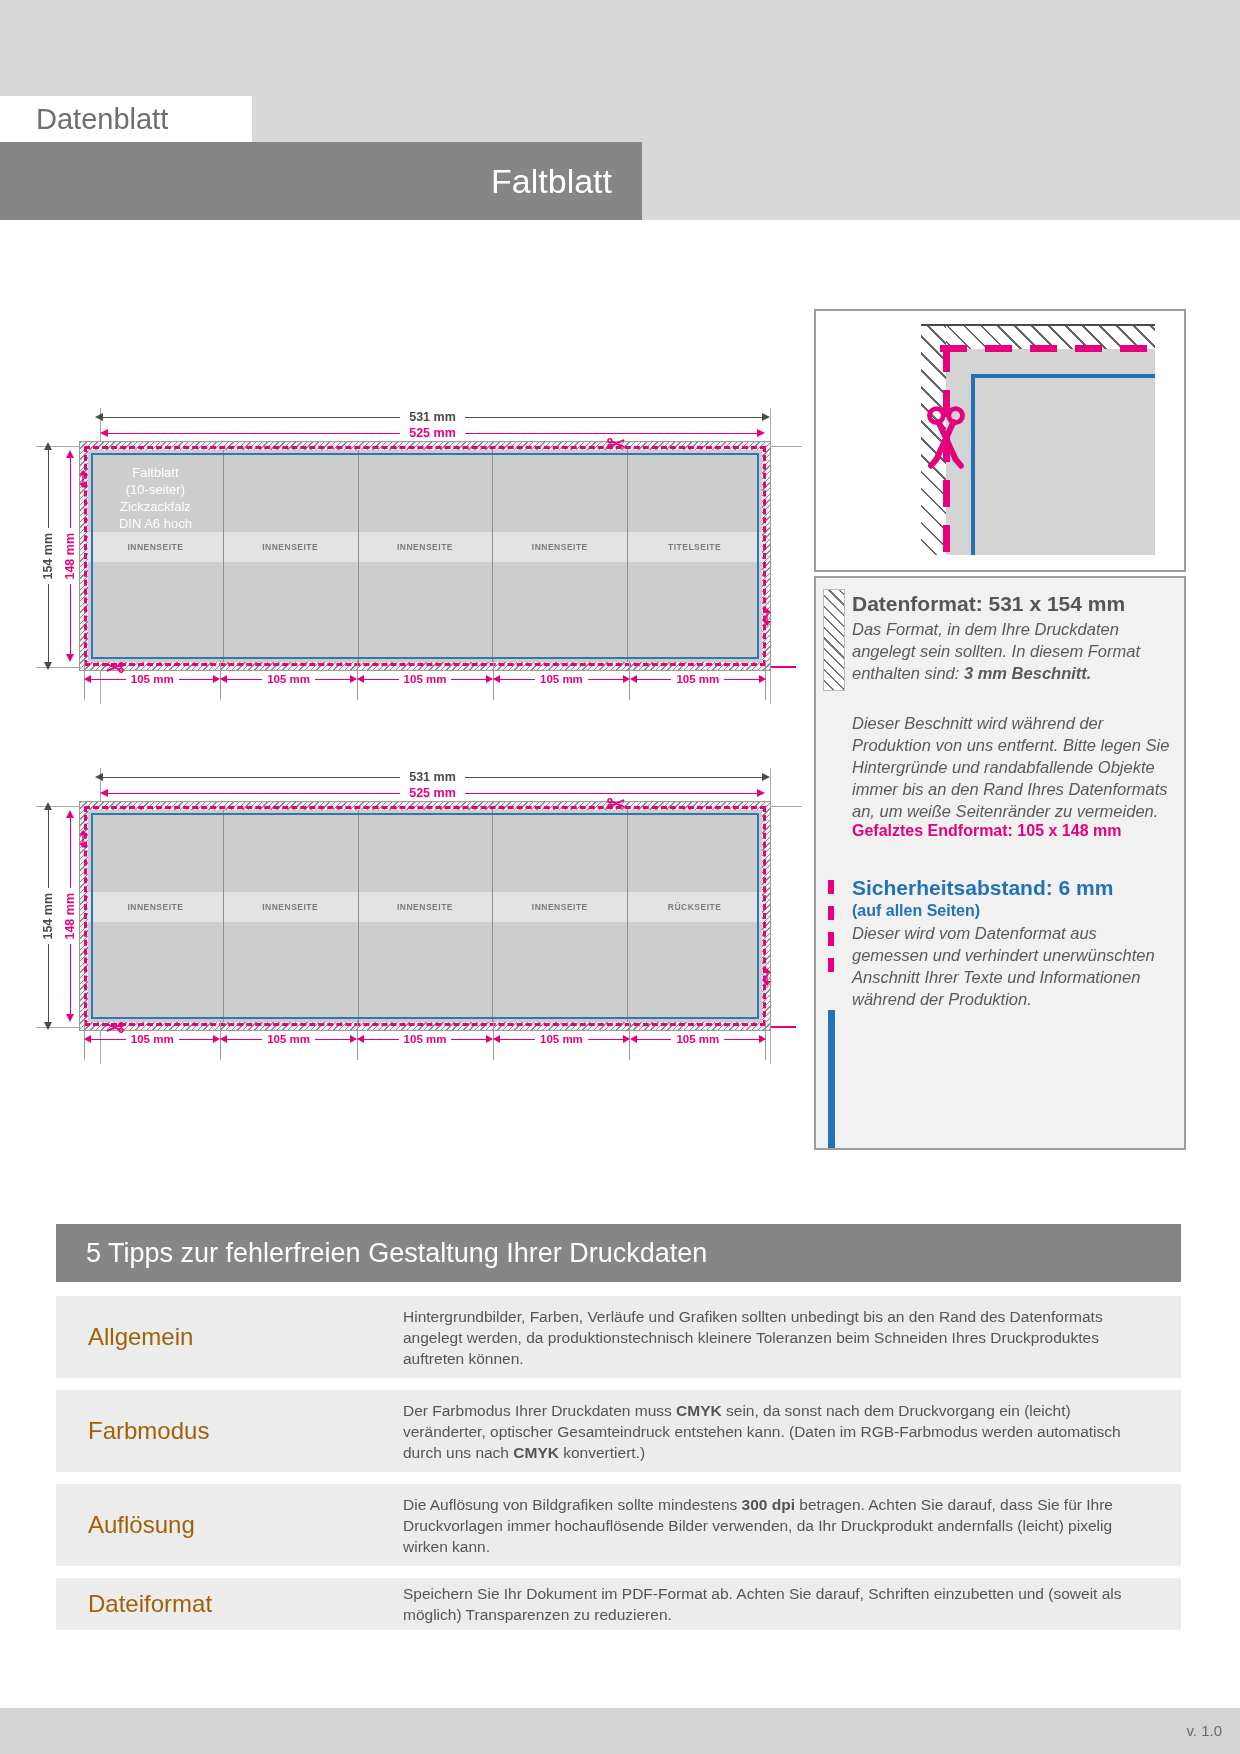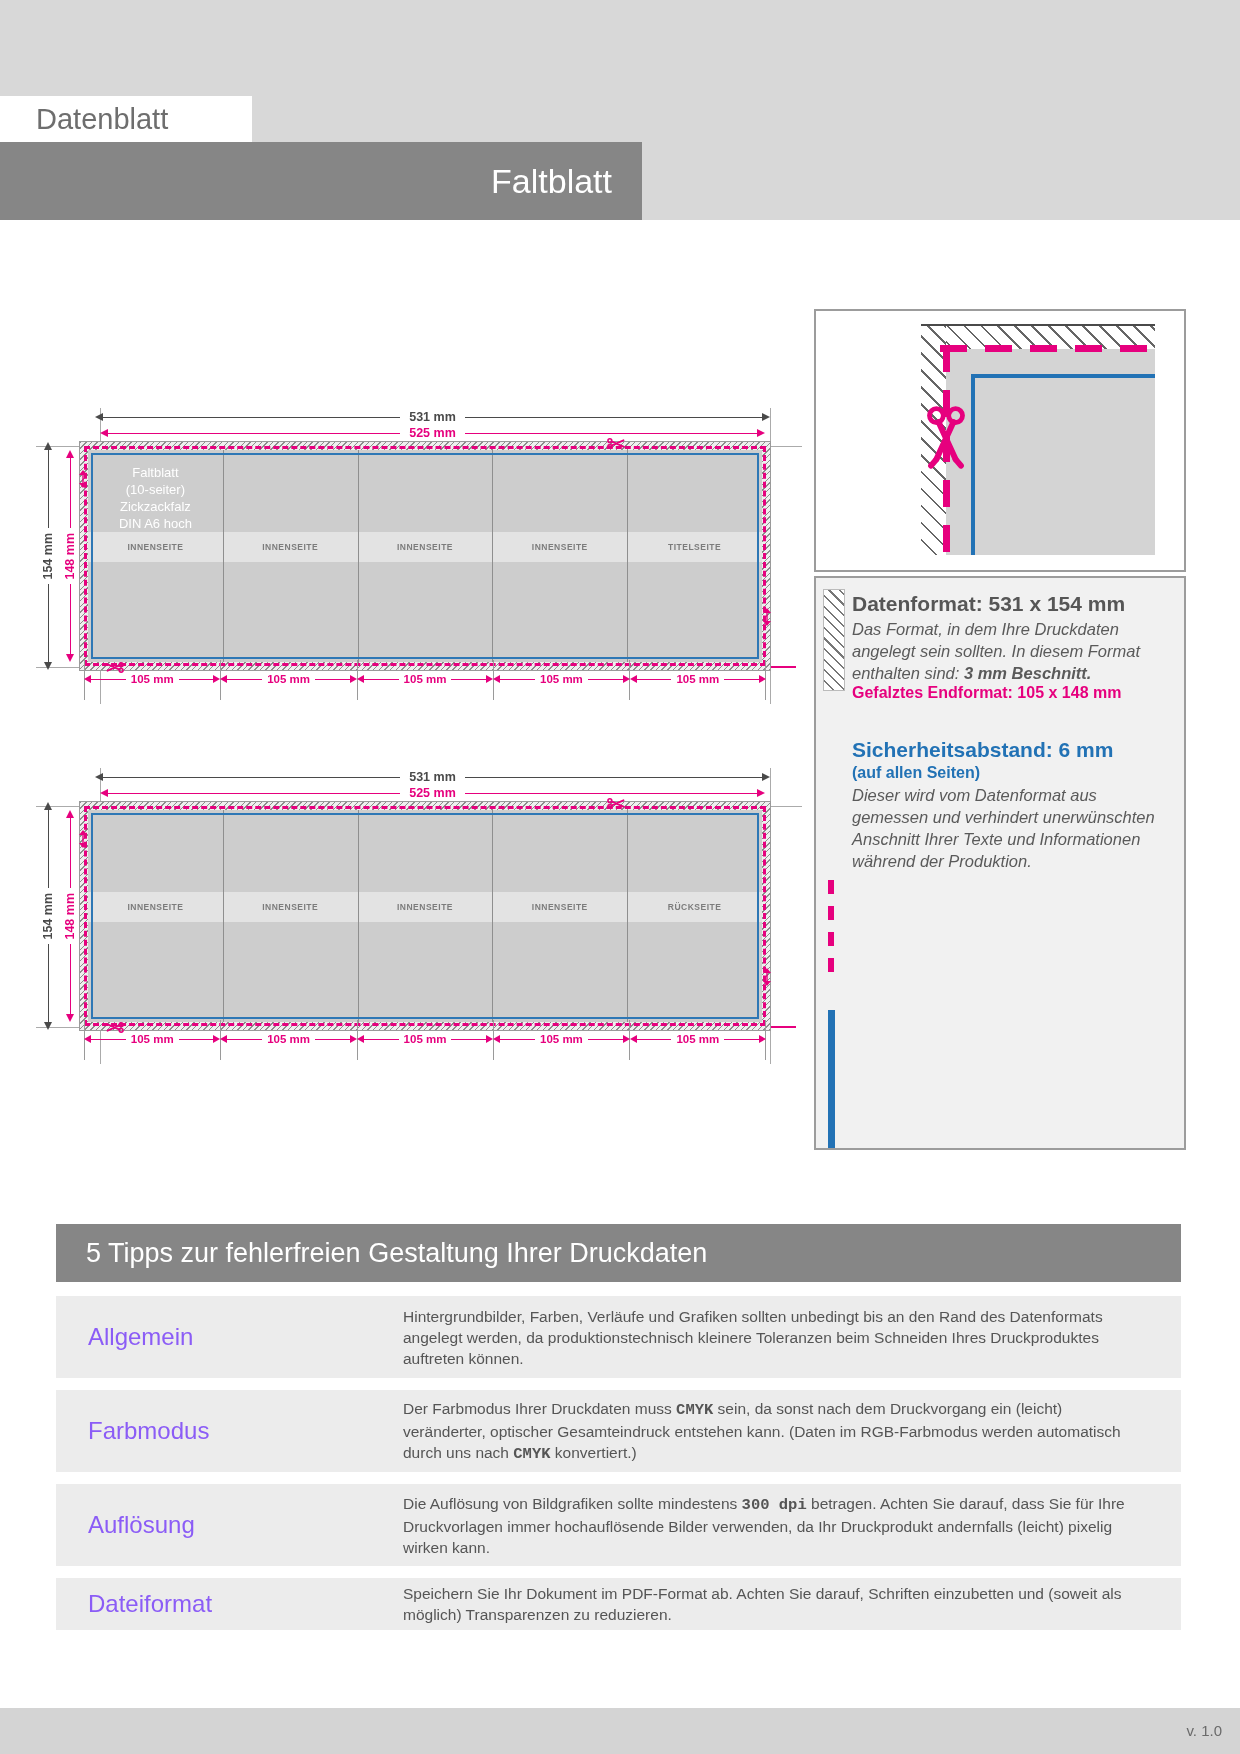--- a/index.html
+++ b/index.html
@@ -78,24 +78,24 @@
        background:repeating-linear-gradient(45deg,#fff 0 6px,#777 6px 7.5px);outline:1px solid #bbb;}
   .swatch-dash{position:absolute;left:12px;top:302px;width:6px;height:100px;
        background:repeating-linear-gradient(180deg,#e6007e 0 14px,transparent 14px 26px);}
   .swatch-blue{position:absolute;left:12px;top:432px;width:7px;height:138px;background:#2272b5;}
 
   
   .tipsbar{position:absolute;left:56px;top:1224px;width:1125px;height:58px;background:#868686;
            color:#fff;font-size:27px;line-height:58px;padding-left:30px;box-sizing:border-box;}
   .tiprow{position:absolute;left:56px;width:1125px;background:#ececec;}
   .tiprow .t{position:absolute;left:32px;top:50%;transform:translateY(-50%);
-             font-size:24px;color:#8b5cf6;}
+             font-size:24px;color:#a16207;}
   .tiprow .b{position:absolute;left:347px;top:50%;transform:translateY(-50%);width:730px;
              font-size:15.5px;line-height:21px;color:#555;}
-  .tiprow .b b{font-weight:700;font-family:Liberation Mono, monospace;}
+  .tiprow .b b{font-weight:700;}
 
   .footer{position:absolute;left:0;top:1708px;width:1240px;height:46px;background:#d4d4d4;
           font-size:15px;color:#6a6a6a;line-height:46px;text-align:right;padding-right:18px;box-sizing:border-box;}
 </style>
 </head>
 <body>
 
 <div class="page">
 
   <div class="topband"></div>
@@ -366,20 +366,21 @@
     </svg>
   </div>
 
   <div class="legend">
     <div class="swatch-hatch"></div>
     <div class="swatch-dash"></div>
     <div class="swatch-blue"></div>
     <div class="inner">
       <div class="leg-title">Datenformat: 531 x 154 mm</div>
       <div class="leg-body"><span>Das Format, in dem Ihre Druckdaten angelegt sein sollten. In diesem Format enthalten sind: </span><b>3 mm Beschnitt.</b></div>
+      <div class="leg-body" style="margin-top:28px;">Dieser Beschnitt wird während der Produktion von uns entfernt. Bitte legen Sie Hintergründe und randabfallende Objekte immer bis an den Rand Ihres Datenformats an, um weiße Seitenränder zu vermeiden.</div>
 
       <div class="leg-sub cMag">Gefalztes Endformat: 105 x 148 mm</div>
       <div class="leg-title blue" style="margin-top:36px;">Sicherheitsabstand: 6 mm</div>
       <div class="leg-sub cBlue">(auf allen Seiten)</div>
       <div class="leg-body">Dieser wird vom Datenformat aus gemessen und verhindert unerwünschten Anschnitt Ihrer Texte und Informationen während der Produktion.</div>
     </div>
   </div>
 
   <div class="tipsbar">5 Tipps zur fehlerfreien Gestaltung Ihrer Druckdaten</div>
 

